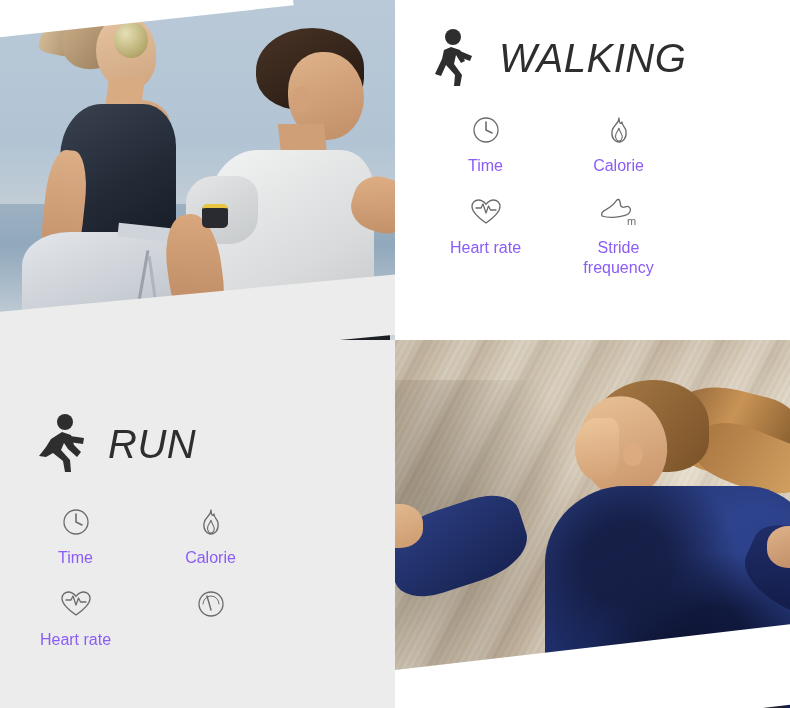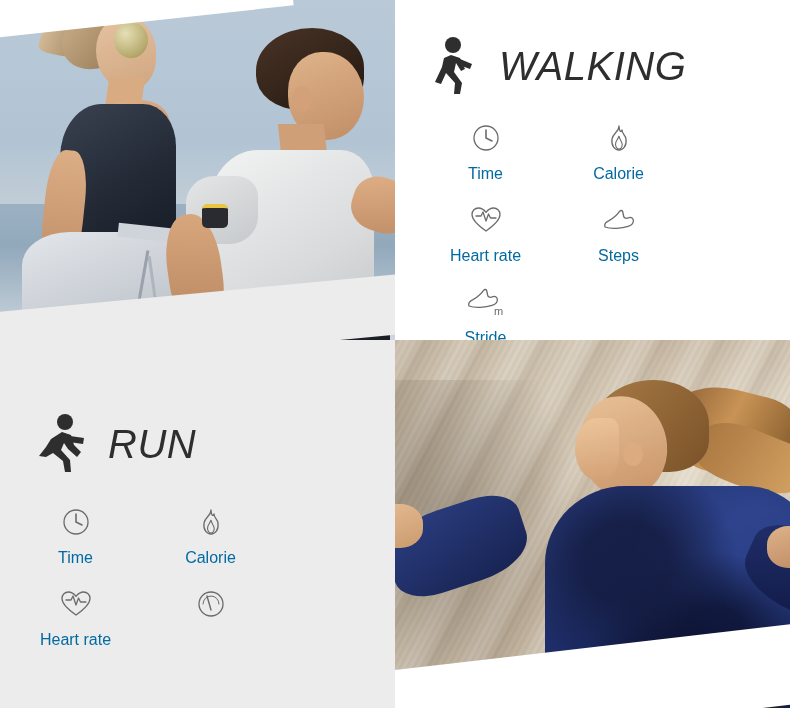--- a/index.html
+++ b/index.html
@@ -9,21 +9,21 @@
     position:relative;
     width:790px;height:708px;
     overflow:hidden;
     background:#ffffff;
   }
 
   
   .quad{position:absolute;overflow:hidden;}
 
   #photo-walking{left:0;top:0;width:395px;height:340px;}
-  #panel-walking{left:395px;top:8px;width:395px;height:340px;background:#ffffff;}
+  #panel-walking{left:395px;top:0;width:395px;height:340px;background:#ffffff;}
   #panel-run{left:0;top:340px;width:432px;height:368px;background:#ececec;}
   #photo-run{left:395px;top:340px;width:395px;height:368px;}
 
   
   .ph-sky{
     position:absolute;inset:0;
     background:
       linear-gradient(#b9c9d8 0%, #b2c4d4 42%, #c3ced6 62%, #9fb3c2 76%, #aebfcb 88%, #c8d2da 100%);
   }
   
@@ -173,21 +173,21 @@
 
   .metric{
     width:133px;
     display:flex;flex-direction:column;align-items:center;
     margin-bottom:18px;
   }
   #panel-run .metric{width:135px;}
 
   .metric-icon{height:36px;display:flex;align-items:center;justify-content:center;}
   .metric-label{
-    margin-top:8px;font-size:16px;color:#0369a1;text-align:center;line-height:1.25;
+    margin-top:8px;font-size:16px;color:#8b5cf6;text-align:center;line-height:1.25;
   }
   .metric-label.two-line{white-space:pre-line;}
 
   svg{display:block;}
 </style>
 </head>
 <body>
 
 <div class="page">
 
@@ -262,28 +262,20 @@
       <div class="metric">
         <span class="metric-icon">
           <svg width="32" height="30" viewBox="0 0 32 30">
             <path d="M16 26 C6 19 2 14 2 9.5 C2 5.6 5 3 8.4 3 C11 3 13.6 4.3 16 7.4 C18.4 4.3 21 3 23.6 3 C27 3 30 5.6 30 9.5 C30 14 26 19 16 26 Z" fill="none" stroke="#6b6b6b" stroke-width="1.3" stroke-linejoin="round"></path>
             <path d="M6 11 L11 11 L13 7 L16 16 L18.5 9 L20.5 13 L26 13" fill="none" stroke="#6b6b6b" stroke-width="1.3" stroke-linecap="round" stroke-linejoin="round"></path>
           </svg>
         </span>
         <span class="metric-label">Heart rate</span>
       </div>
 
-      <div class="metric">
-        <span class="metric-icon">
-          <svg width="38" height="28" viewBox="0 0 38 28">
-            <path d="M5 21 C4 18.5 6 16 9 14.6 C13 12.6 16.6 9.4 19.6 5.4 C20.6 4 22.4 4.2 22.8 6 L23.6 10 C24 11.8 25.6 12.6 27.2 12.2 L29.2 11.6 C31.6 11 33.6 12.6 33.4 14.8 C33.2 17.4 31 19.6 28 20.4 C22 22.4 11 23.2 5 21 Z" fill="none" stroke="#6b6b6b" stroke-width="1.3" stroke-linejoin="round"></path>
-          </svg>
-        </span>
-        <span class="metric-label">Steps</span>
-      </div>
 
       <div class="metric">
         <span class="metric-icon">
           <svg width="44" height="32" viewBox="0 0 44 32">
             <path d="M5 20 C4 17.5 6 15 9 13.6 C13 11.6 16.6 8.4 19.6 4.4 C20.6 3 22.4 3.2 22.8 5 L23.6 9 C24 10.8 25.6 11.6 27.2 11.2 L29.2 10.6 C31.6 10 33.6 11.6 33.4 13.8 C33.2 16.4 31 18.6 28 19.4 C22 21.4 11 22.2 5 20 Z" fill="none" stroke="#6b6b6b" stroke-width="1.3" stroke-linejoin="round"></path>
             <text x="30" y="29" font-family="Liberation Sans, sans-serif" font-size="11" fill="#6b6b6b">m</text>
           </svg>
         </span>
         <span class="metric-label two-line">Stride
 frequency</span>

